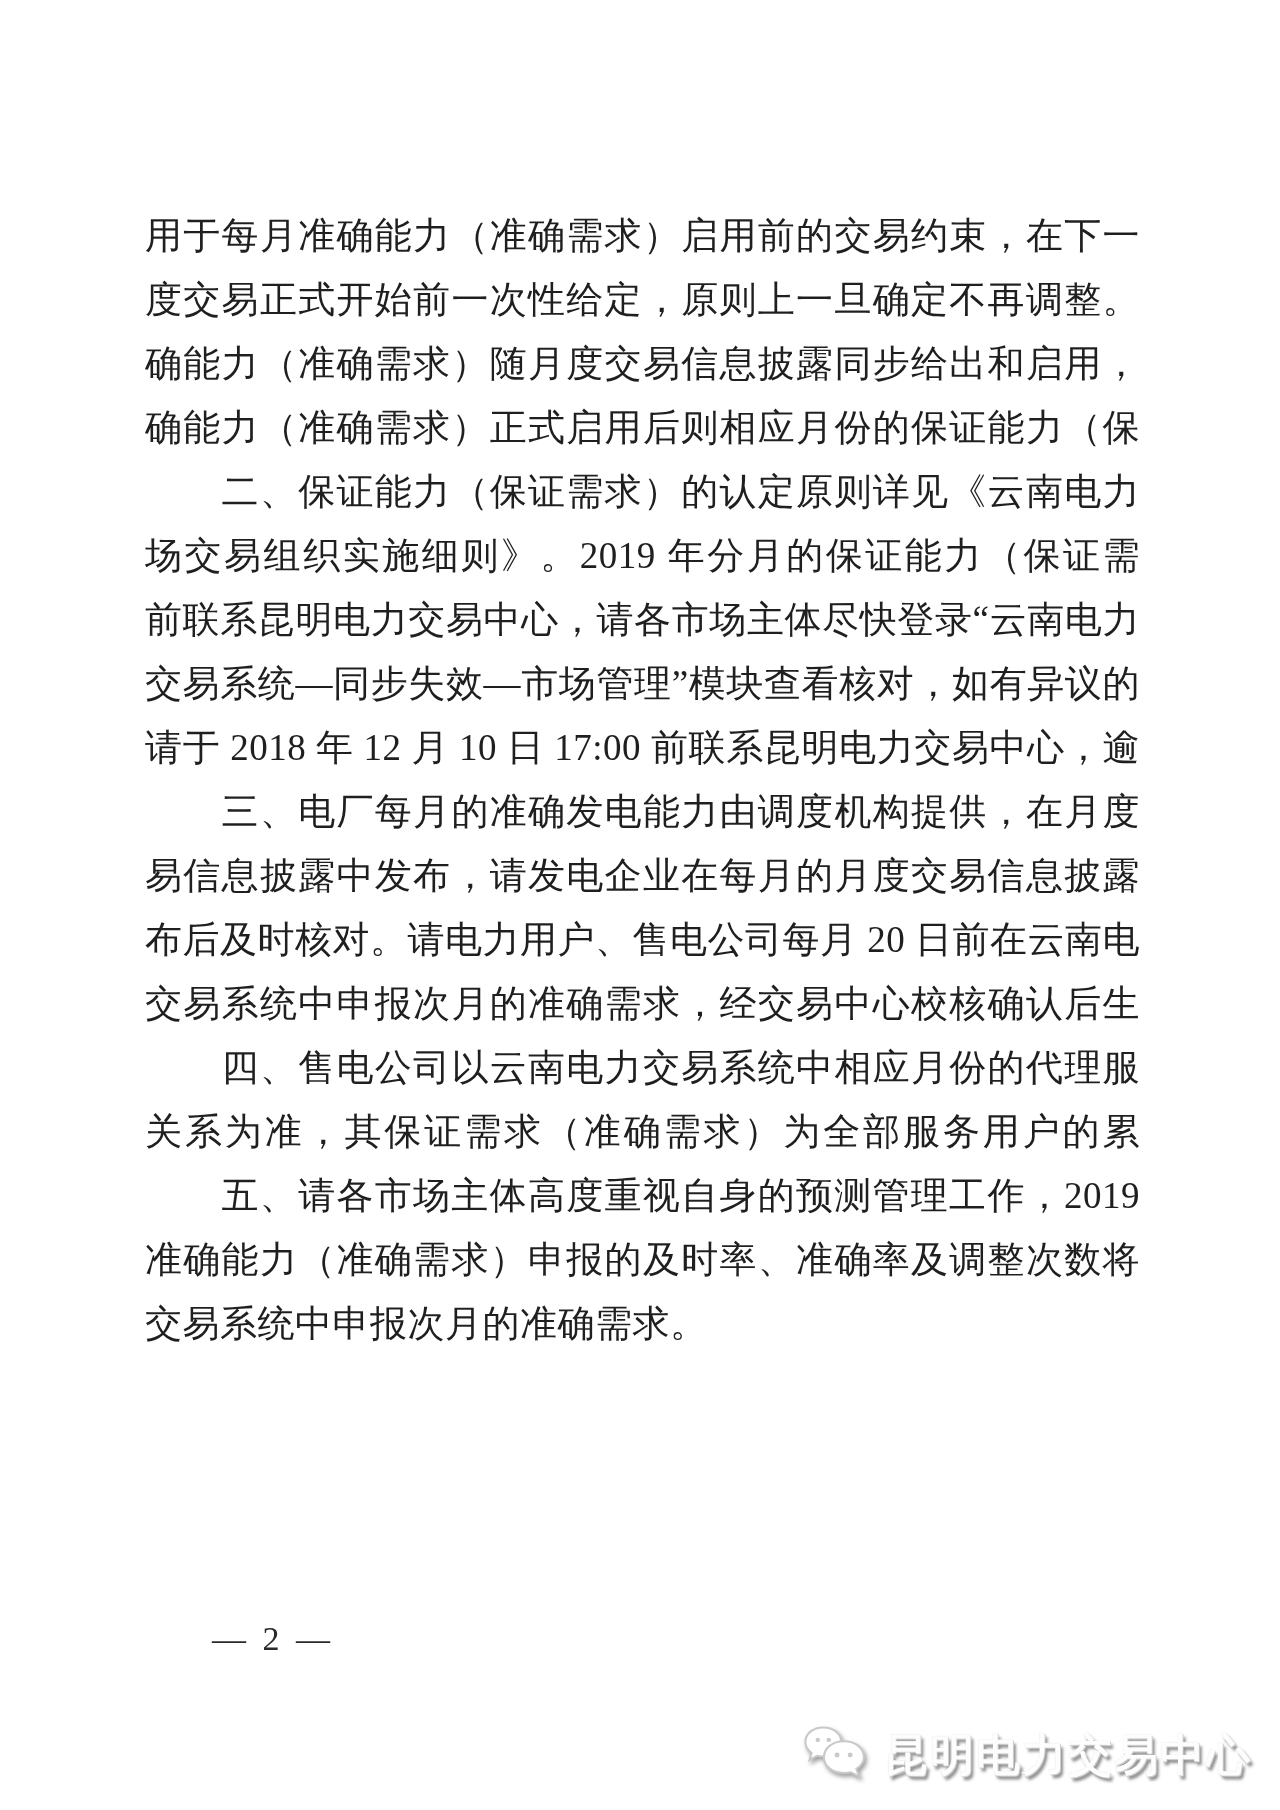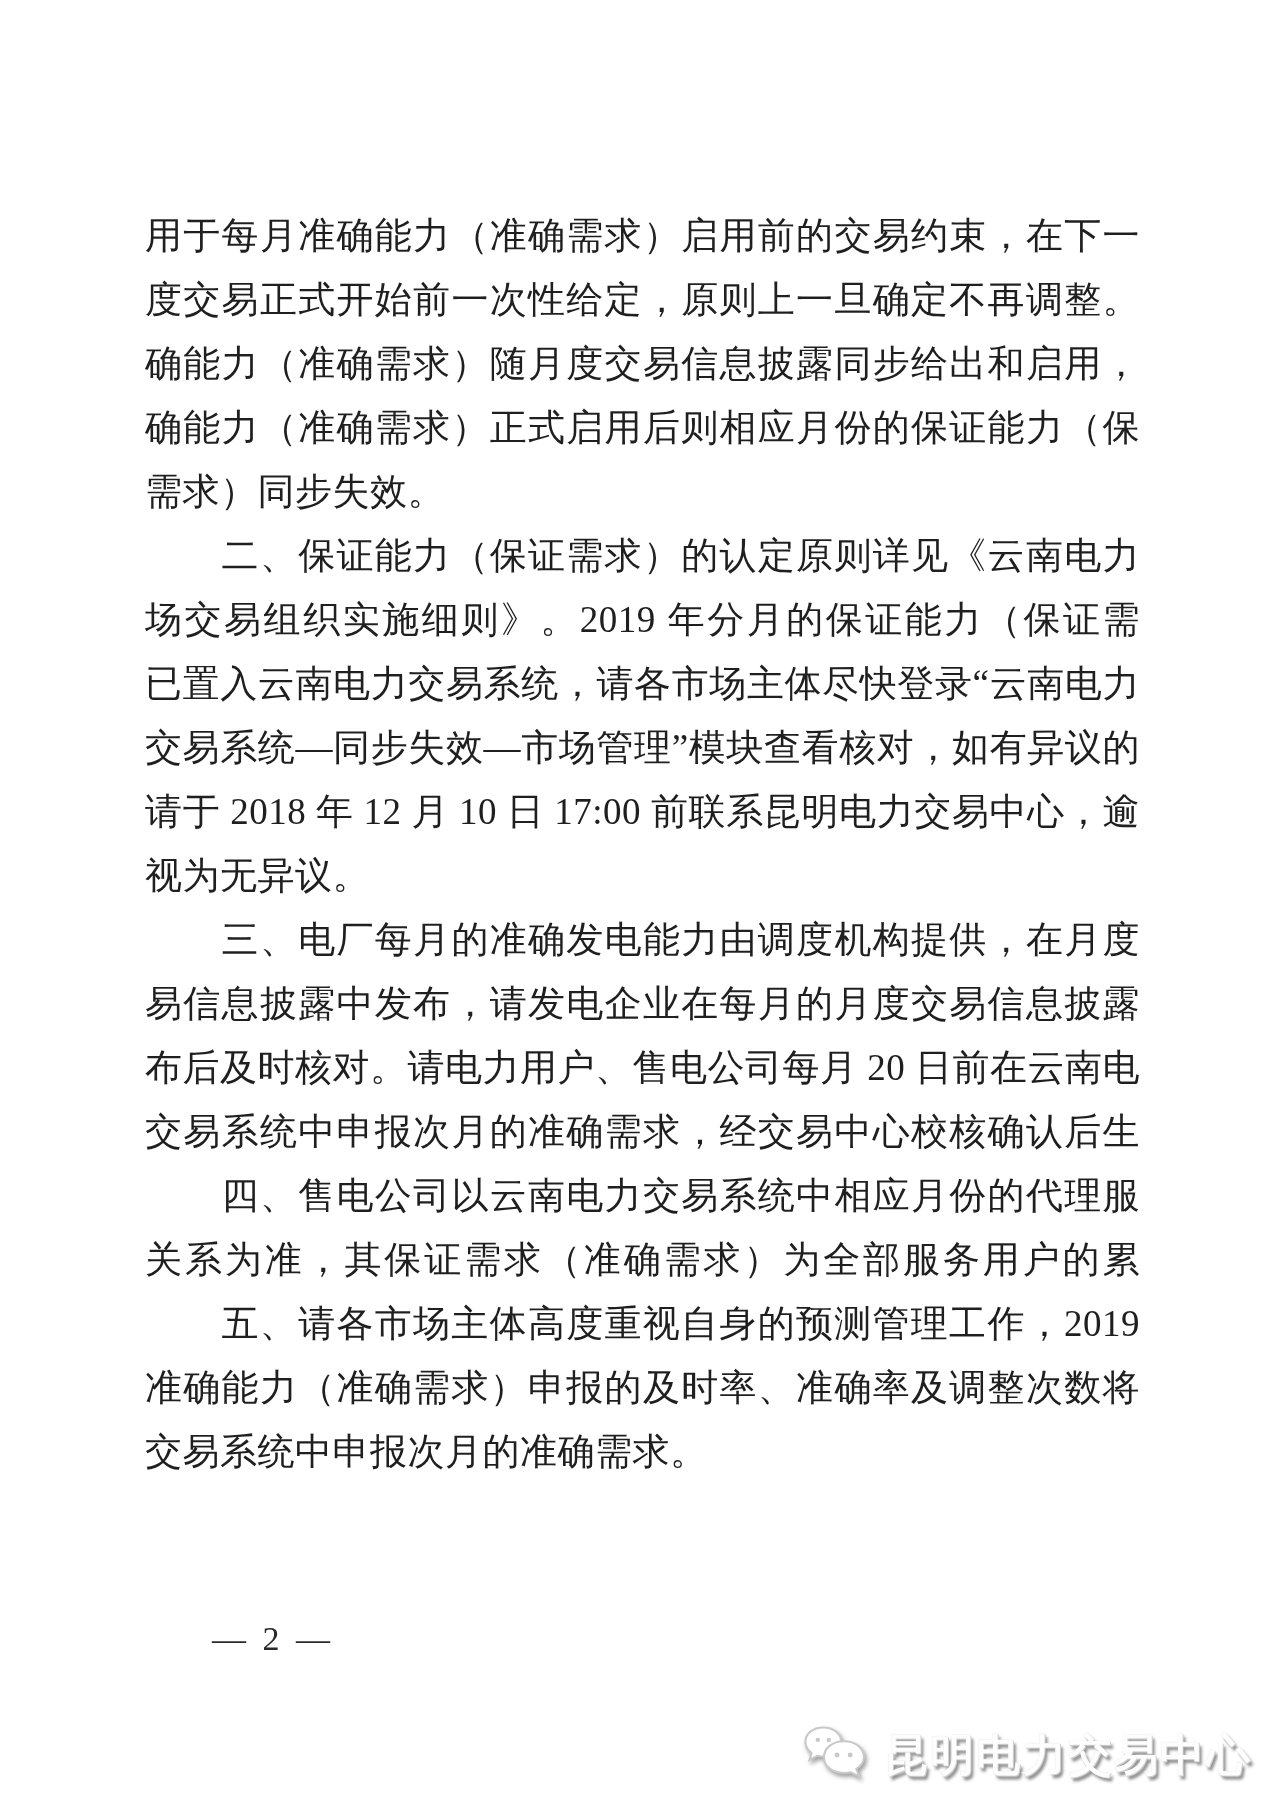--- a/index.html
+++ b/index.html
@@ -80,29 +80,27 @@
 <body>
 
 <div class="page">
 
   <div class="content" id="doc-content">
       <div class="paragraph">
         <div class="doc-line">用于每月准确能力（准确需求）启用前的交易约束，在下一年</div>
         <div class="doc-line">度交易正式开始前一次性给定，原则上一旦确定不再调整。准</div>
         <div class="doc-line">确能力（准确需求）随月度交易信息披露同步给出和启用，准</div>
         <div class="doc-line">确能力（准确需求）正式启用后则相应月份的保证能力（保证</div>
-        <div class="doc-line last">需求）同步失效。</div>
       </div>
       <div class="paragraph">
         <div class="doc-line">　　二、保证能力（保证需求）的认定原则详见《云南电力市</div>
         <div class="doc-line">场交易组织实施细则》。2019 年分月的保证能力（保证需求）现</div>
-        <div class="doc-line">已置入云南电力交易系统，请各市场主体尽快登录“云南电力</div>
+        <div class="doc-line">前联系昆明电力交易中心，请各市场主体尽快登录“云南电力</div>
         <div class="doc-line">交易系统—同步失效—市场管理”模块查看核对，如有异议的</div>
         <div class="doc-line">请于 2018 年 12 月 10 日 17:00 前联系昆明电力交易中心，逾期</div>
-        <div class="doc-line last">视为无异议。</div>
       </div>
       <div class="paragraph">
         <div class="doc-line">　　三、电厂每月的准确发电能力由调度机构提供，在月度交</div>
         <div class="doc-line">易信息披露中发布，请发电企业在每月的月度交易信息披露发</div>
         <div class="doc-line">布后及时核对。请电力用户、售电公司每月 20 日前在云南电力</div>
         <div class="doc-line last">交易系统中申报次月的准确需求，经交易中心校核确认后生效。</div>
       </div>
       <div class="paragraph">
         <div class="doc-line">　　四、售电公司以云南电力交易系统中相应月份的代理服务</div>
         <div class="doc-line">关系为准，其保证需求（准确需求）为全部服务用户的累加，</div>

